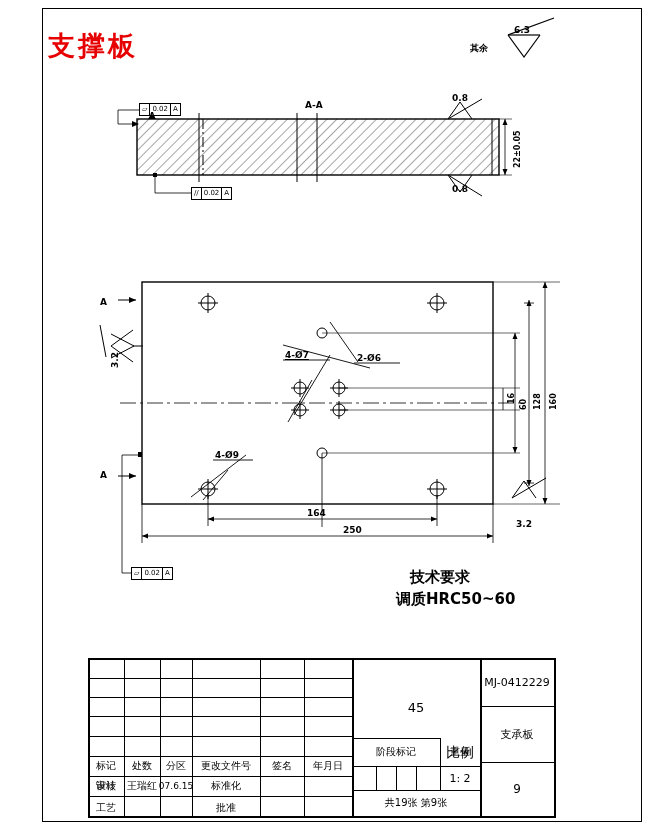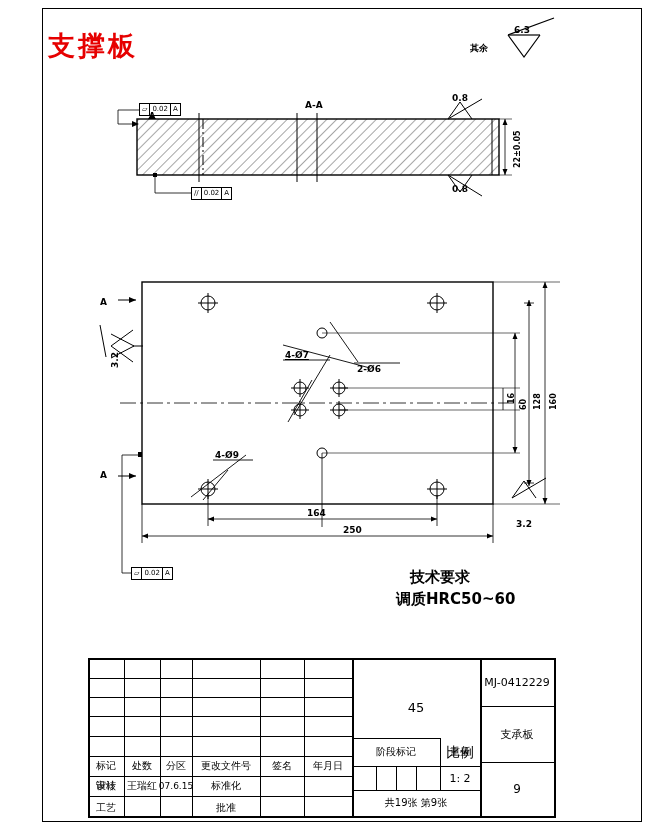--- a/index.html
+++ b/index.html
@@ -215,21 +215,21 @@
     <line x1="122" y1="573" x2="132" y2="573" stroke="#000" stroke-width="0.8"></line>
   </svg>
 
   <div class="txtb" style="left:100px;top:297px;">A</div>
   <div class="txtb" style="left:100px;top:470px;">A</div>
 
   <div class="vtxt" style="left:110px;top:368px;">3.2</div>
   <div class="txtb" style="left:516px;top:519px;">3.2</div>
 
   <div class="txtb" style="left:285px;top:350px;text-decoration:underline;">4-Ø7</div>
-  <div class="txtb" style="left:357px;top:353px;margin-top:11px;">2-Ø6</div>
+  <div class="txtb" style="left:357px;top:353px;">2-Ø6</div>
   <div class="txtb" style="left:215px;top:450px;">4-Ø9</div>
 
   <div class="txtb" style="left:307px;top:508px;">164</div>
   <div class="txtb" style="left:307px;top:525px;margin-left:36px;">250</div>
 
   <div class="vtxt" style="left:507px;top:404px;font-size:8px;">16</div>
   <div class="vtxt" style="left:519px;top:410px;font-size:8px;">60</div>
   <div class="vtxt" style="left:533px;top:410px;font-size:8px;">128</div>
   <div class="vtxt" style="left:549px;top:410px;font-size:8px;">160</div>
 

